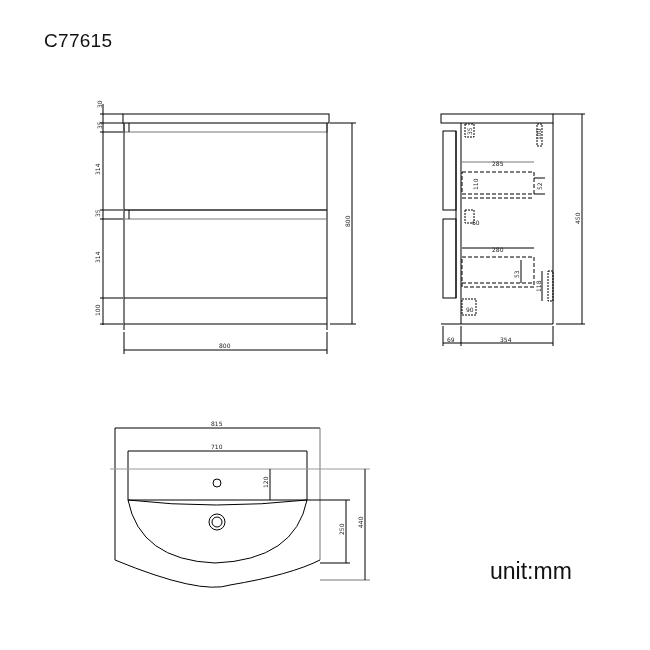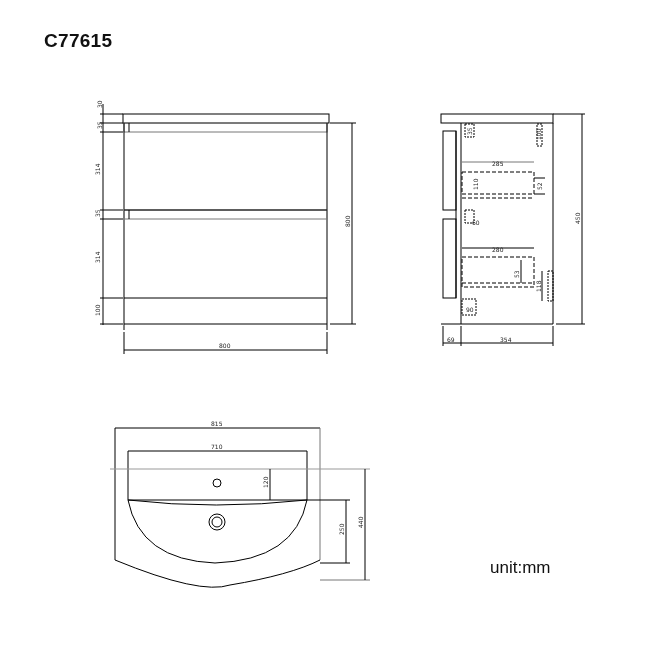--- a/index.html
+++ b/index.html
@@ -1,18 +1,18 @@
 <!DOCTYPE html>
 <html><head>
 <meta charset="utf-8">
 <style>
   html, body { margin:0; padding:0; background:#ffffff; }
   body { width:650px; height:650px; position:relative; overflow:hidden; font-family:"Liberation Sans", sans-serif; }
-  .title { position:absolute; left:44px; top:30px; font-size:19px; color:#111; letter-spacing:0.3px;font-weight:bold; }
-  .unit { position:absolute; left:490px; top:558px; font-size:17px; color:#111; }
+  .title { position:absolute; left:44px; top:30px; font-size:19px; color:#111; letter-spacing:0.3px; }
+  .unit { position:absolute; left:490px; top:558px; font-size:23px; color:#111; }
   svg { position:absolute; left:0; top:0; }
   .dim { font-family:"DejaVu Sans", sans-serif; font-size:6px; fill:#222; }
 </style>
 </head>
 <body>
 
 <div class="title">C77615</div>
 <div class="unit">unit:mm</div>
 
 <svg width="650" height="650" viewBox="0 0 650 650">

